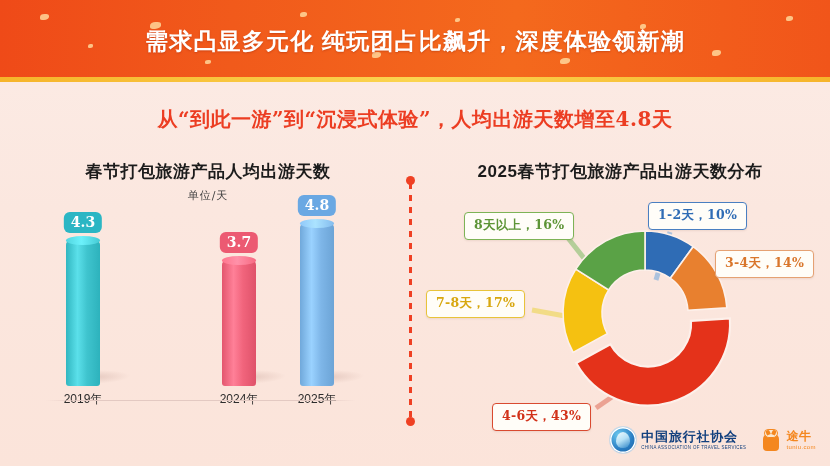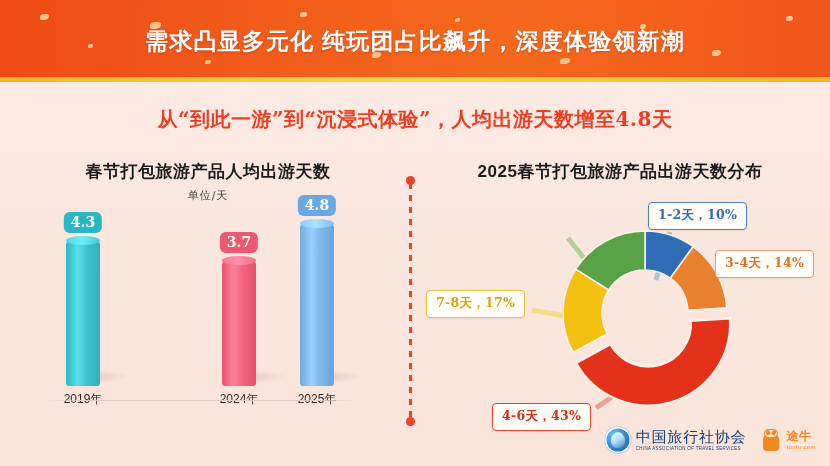--- a/index.html
+++ b/index.html
@@ -140,21 +140,21 @@
     box-shadow:inset 0 0 0 1.5px #ffffff, 0 0 0 1px #cfd9e4;
     position:relative; flex:none;
   }
   .globe::before{
     content:""; position:absolute; left:6px; top:5px; width:14px; height:16px;
     border-radius:50% 50% 50% 50%/60% 60% 40% 40%;
     background:linear-gradient(150deg,#ffffff 0%, #bfe6f8 48%, #2f86c8 100%);
     opacity:.92;
   }
   .logo1-txt{ display:flex; flex-direction:column; line-height:1; }
-  .logo1-cn{ font-size:15px; font-weight:normal; color:#13407e; letter-spacing:.8px; }
+  .logo1-cn{ font-size:13px; font-weight:bold; color:#13407e; letter-spacing:.8px; }
   .logo1-en{ font-size:4.4px; color:#13407e; letter-spacing:.35px; margin-top:2px; transform:scaleY(1.25); transform-origin:left top;}
   .logo2{ display:flex; align-items:center; gap:4px; }
   .ox{
     width:22px; height:24px; position:relative; flex:none;
   }
   .ox-body{
     position:absolute; left:3px; top:6px; width:16px; height:17px;
     background:#f4871f; border-radius:5px 5px 4px 4px;
   }
   .ox-head{
@@ -233,20 +233,21 @@
           <path d="M 292 108 L 270 136" stroke="#eab68c" stroke-width="5" stroke-linecap="butt" fill="none" opacity=".85"></path>
           <path d="M 250 72 L 236 120" stroke="#9dbbdd" stroke-width="5" stroke-linecap="butt" fill="none" opacity=".85"></path>
           <path d="M 148 78 L 186 126" stroke="#a7c98d" stroke-width="5" stroke-linecap="butt" fill="none" opacity=".85"></path>
           <path d="M 225 71 A 82 82 0 0 1 273.1983906879828 86.6606064612543 L 250.27476584857635 118.21226924187727 A 43 43 0 0 0 225 110 Z" fill="#2f6cb5" stroke="#fdf0ea" stroke-width="1.6"></path>
           <path d="M 273.1983906879828 86.6606064612543 A 82 82 0 0 1 306.8381917311183 147.85117739859632 L 267.9151493224157 150.30000766023954 A 43 43 0 0 0 250.27476584857635 118.21226924187727 Z" fill="#e8802f" stroke="#fdf0ea" stroke-width="1.6"></path>
           <path d="M 309.90709389754977 158.4144079410427 A 82 82 0 0 1 156.21175440283469 203.06703181878703 L 190.38771492454538 184.27863852882012 A 43 43 0 0 0 270.9840514888472 160.86323820268592 Z" fill="#e4321a" stroke="#fdf0ea" stroke-width="2.2"></path>
           <path d="M 153.1428522364032 192.50380127634065 A 82 82 0 0 1 155.7651101088348 109.06220281172227 L 188.69389920341337 129.95944781590313 A 43 43 0 0 0 187.31881275811386 173.71540798637375 Z" fill="#f5c111" stroke="#fdf0ea" stroke-width="1.6"></path>
           <path d="M 155.7651101088348 109.06220281172227 A 82 82 0 0 1 225.00000000000006 71 L 225.00000000000003 110 A 43 43 0 0 0 188.69389920341337 129.95944781590313 Z" fill="#5aa246" stroke="#fdf0ea" stroke-width="1.6"></path>
         </svg>
 
+      <div class="callout c-green" style="left:44px;  top:52px;">8天以上，16%</div>
       <div class="callout c-blue" style="left:228px; top:42px;">1-2天，10%</div>
       <div class="callout c-orange" style="left:295px; top:90px;">3-4天，14%</div>
       <div class="callout c-yellow" style="left:6px;   top:130px;">7-8天，17%</div>
       <div class="callout c-red" style="left:72px;  top:243px;">4-6天，43%</div>
     </div>
   </div>
 
   <div class="footer">
     <div class="logo1">
       <div class="globe"></div>

